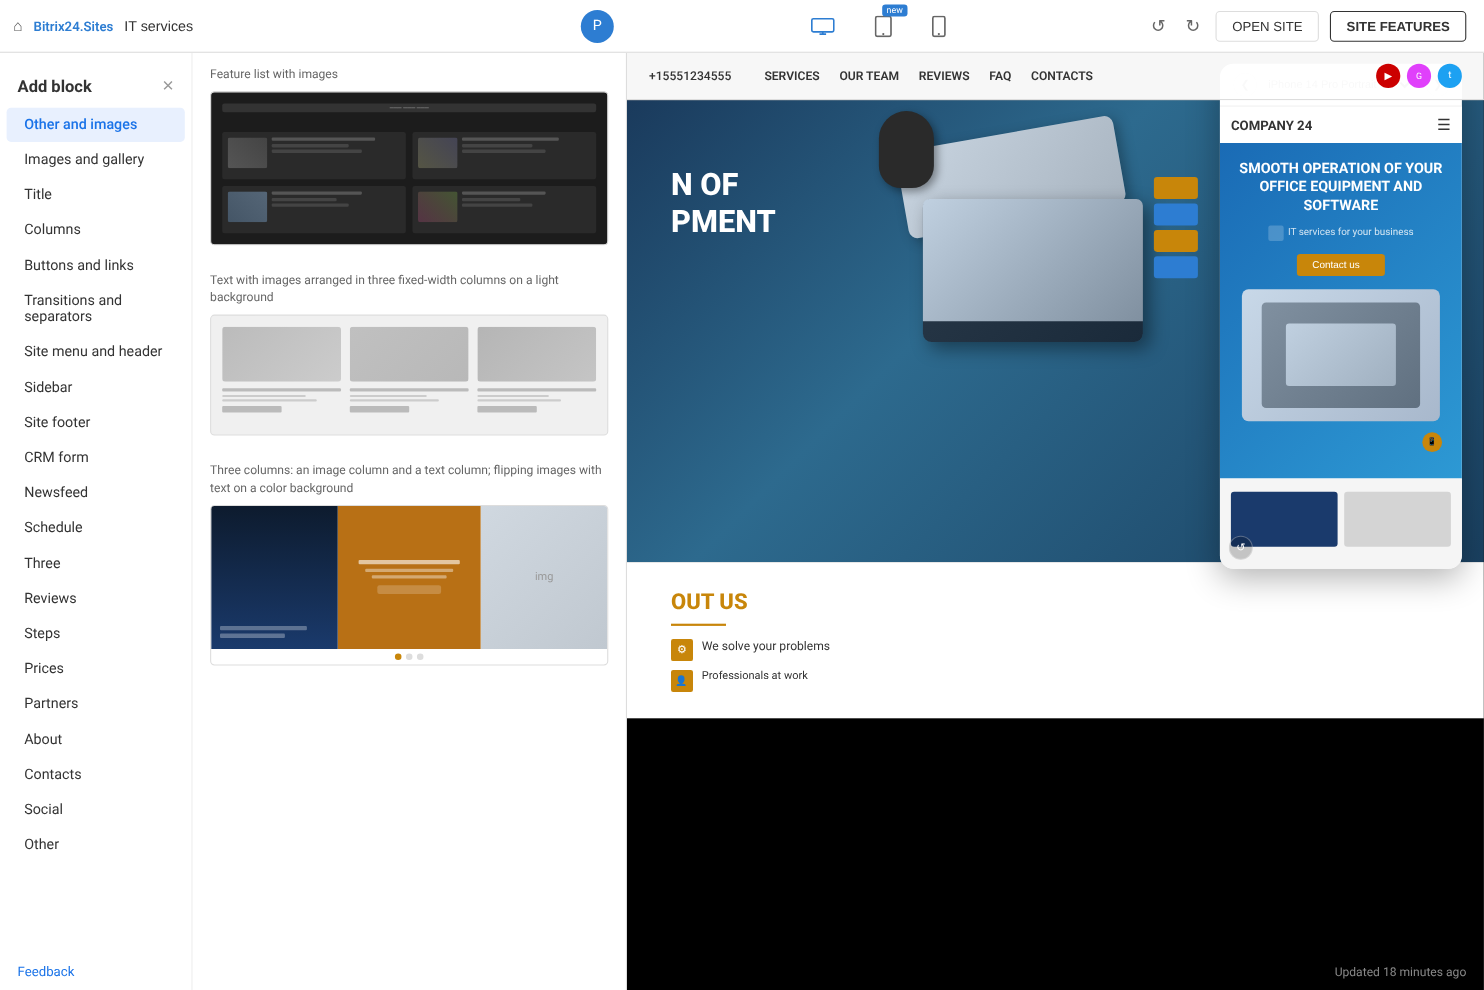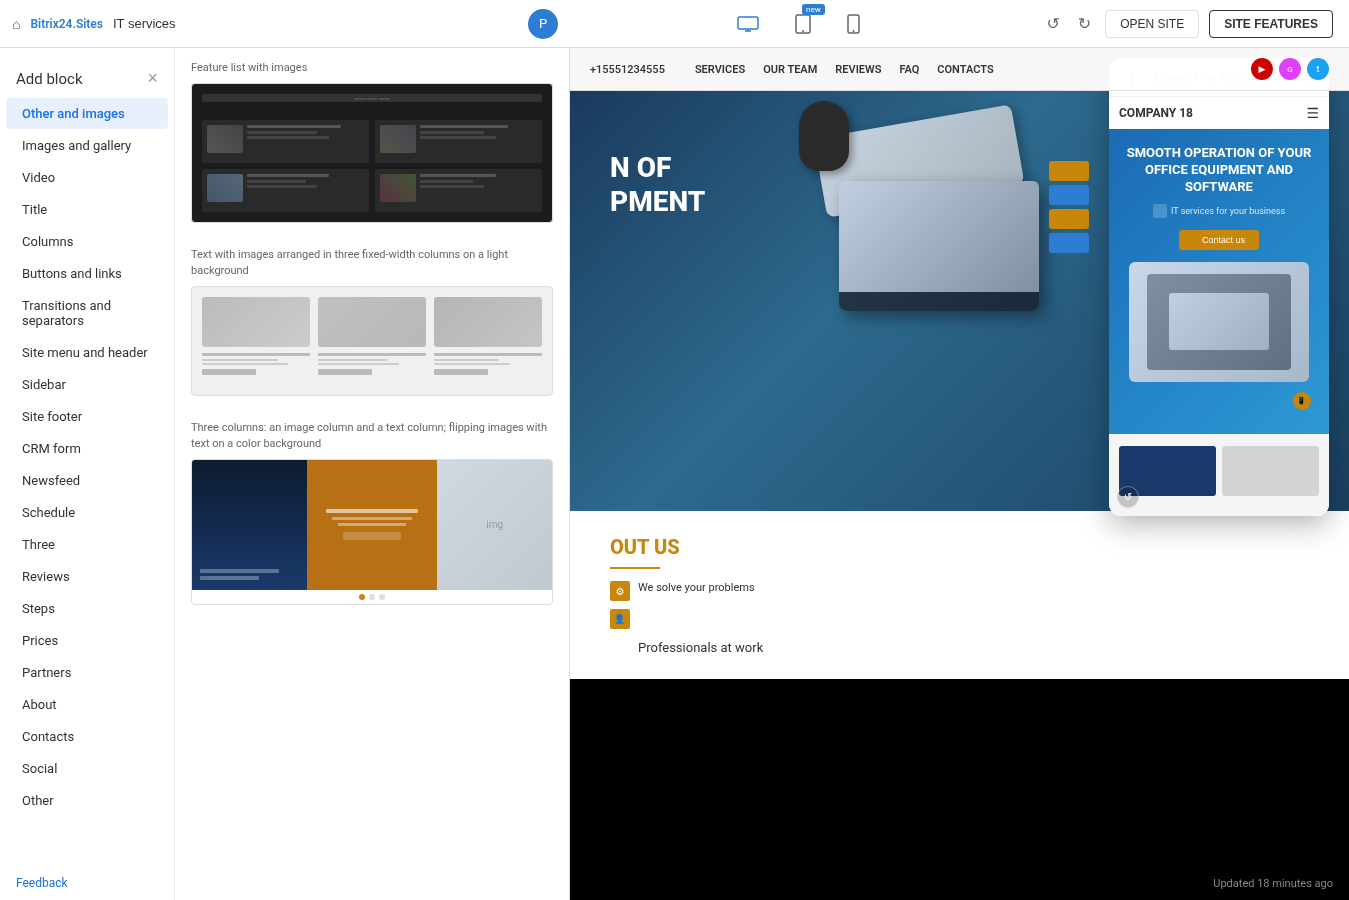--- a/index.html
+++ b/index.html
@@ -125,21 +125,21 @@
     .mobile-company-name { font-size: 12px; font-weight: 700; color: #333; }
     .mobile-menu-icon { font-size: 14px; color: #333; cursor: pointer; }
     .mobile-hero-content {
       background: linear-gradient(135deg, #1a6bb5, #2d99d4); padding: 16px 10px;
     }
     .mobile-hero-title { color: #fff; font-size: 13px; font-weight: 700; line-height: 1.3; text-align: center; margin-bottom: 8px; }
     .mobile-hero-sub { color: rgba(255,255,255,0.8); font-size: 9px; text-align: center; margin-bottom: 12px; display: flex; align-items: center; justify-content: center; gap: 4px; }
     .mobile-hero-sub-icon { width: 14px; height: 14px; background: rgba(255,255,255,0.2); border-radius: 2px; }
     .mobile-contact-btn {
       background: #c8860a; color: #fff; font-size: 9px; padding: 5px 14px;
-      border-radius: 3px; display: block; text-align: right; margin: 0 auto 12px; width: 80px;
+      border-radius: 3px; display: block; text-align: left; margin: 0 auto 12px; width: 80px;
       cursor: pointer; border: none;
     }
     .mobile-laptop-img {
       background: linear-gradient(135deg, #c8d8e8, #a8b8cc); height: 120px; margin: 0 10px 10px;
       border-radius: 6px; display: flex; align-items: center; justify-content: center;
     }
 
     
     .feedback-link {
       position: absolute; bottom: 10px; left: 16px; font-size: 12px; color: #1a73e8;
@@ -204,28 +204,27 @@
     <button class="site-features-btn">SITE FEATURES</button>
   </div>
 </div>
 
 <div class="main-layout">
 
   <div class="sidebar-panel">
 
     <div class="category-list">
       <div style="padding:10px 16px 8px; display:flex; align-items:center; justify-content:space-between;">
-        <span style="font-size:15px; font-weight:400; color:#333;">Add block</span>
+        <span style="font-size:15px; font-weight:700; color:#333;">Add block</span>
         <button class="close-btn">×</button>
       </div>
 
       <div id="category-list-items">
           <div class="category-item active">Other and images</div>
           <div class="category-item">Images and gallery</div>
-          <div class="category-item">Video</div>
           <div class="category-item">Title</div>
           <div class="category-item">Columns</div>
           <div class="category-item">Buttons and links</div>
           <div class="category-item">Transitions and separators</div>
           <div class="category-item">Site menu and header</div>
           <div class="category-item">Sidebar</div>
           <div class="category-item">Site footer</div>
           <div class="category-item">CRM form</div>
           <div class="category-item">Newsfeed</div>
           <div class="category-item">Schedule</div>
@@ -411,21 +410,21 @@
       <div style="background:#fff; padding:24px 40px; display:flex; gap:20px; position:relative;">
         <div style="flex:1;">
           <div style="color:#c8860a; font-size:20px; font-weight:800; margin-bottom:8px;">OUT US</div>
           <div style="height:2px; width:50px; background:#c8860a; margin-bottom:12px;"></div>
           <div style="display:flex; gap:8px; align-items:flex-start; margin-bottom:8px;">
             <div style="width:20px;height:20px;background:#c8860a;border-radius:2px;flex-shrink:0;display:flex;align-items:center;justify-content:center;color:#fff;font-size:10px;">⚙</div>
             <span style="font-size:11px; color:#333;">We solve your problems</span>
           </div>
           <div style="display:flex; gap:8px; align-items:flex-start;">
             <div style="width:20px;height:20px;background:#c8860a;border-radius:2px;flex-shrink:0;display:flex;align-items:center;justify-content:center;color:#fff;font-size:9px;">👤</div>
-            <span style="font-size:13px; color:#333;margin-top:31px;">Professionals at work</span>
+            <span style="font-size:10px; color:#333;">Professionals at work</span>
           </div>
         </div>
       </div>
 
       <div class="mobile-preview-overlay">
         <div class="mobile-preview-header">
           <div style="display:flex; align-items:center; gap:6px;">
             <div class="mobile-nav-prev">❮</div>
             <select style="font-size:10px; border:none; outline:none; cursor:pointer; color:#333; background:none;">
               <option>iPhone 14 Pro  Portrait</option>
@@ -435,21 +434,21 @@
             <span style="font-size:10px; color:#555;">▾</span>
           </div>
           <div style="display:flex; gap:4px; align-items:center;">
             <div class="mobile-nav-next">❯</div>
           </div>
         </div>
 
         <div class="mobile-preview-body">
 
           <div class="mobile-company-header">
-            <span class="mobile-company-name">COMPANY 18</span>
+            <span class="mobile-company-name">COMPANY 24</span>
             <span class="mobile-menu-icon">☰</span>
           </div>
           <div class="mobile-hero-content">
             <div class="mobile-hero-title">SMOOTH OPERATION OF YOUR OFFICE EQUIPMENT AND SOFTWARE</div>
             <div class="mobile-hero-sub">
               <div class="mobile-hero-sub-icon"></div>
               <span>IT services for your business</span>
             </div>
             <button class="mobile-contact-btn">Contact us</button>
             <div class="mobile-laptop-img">

